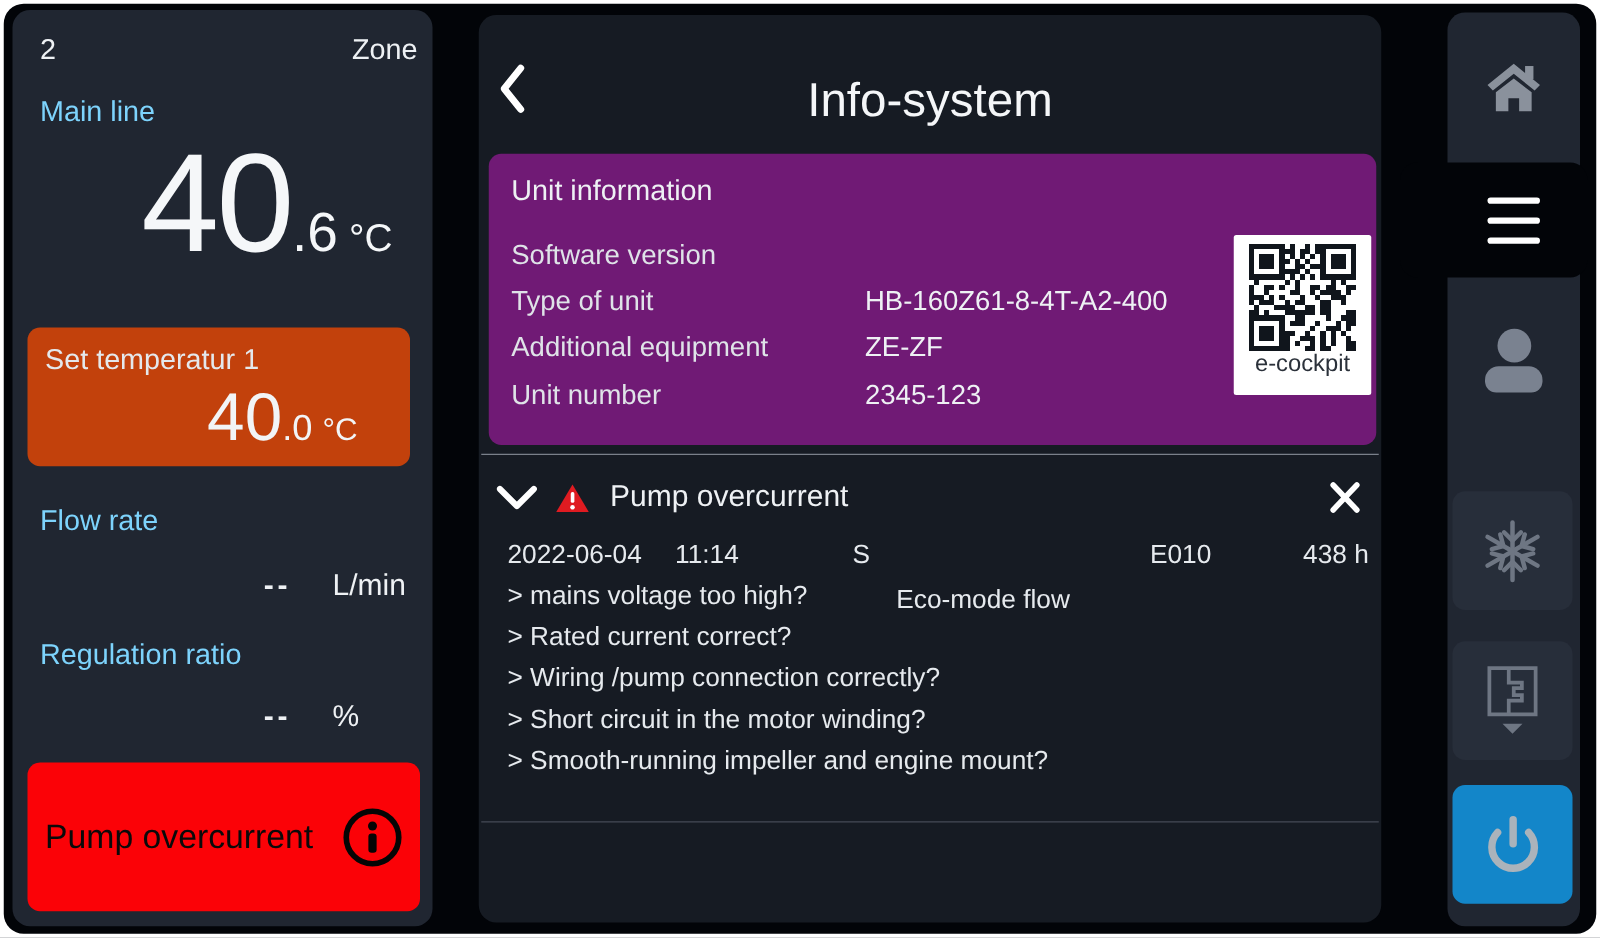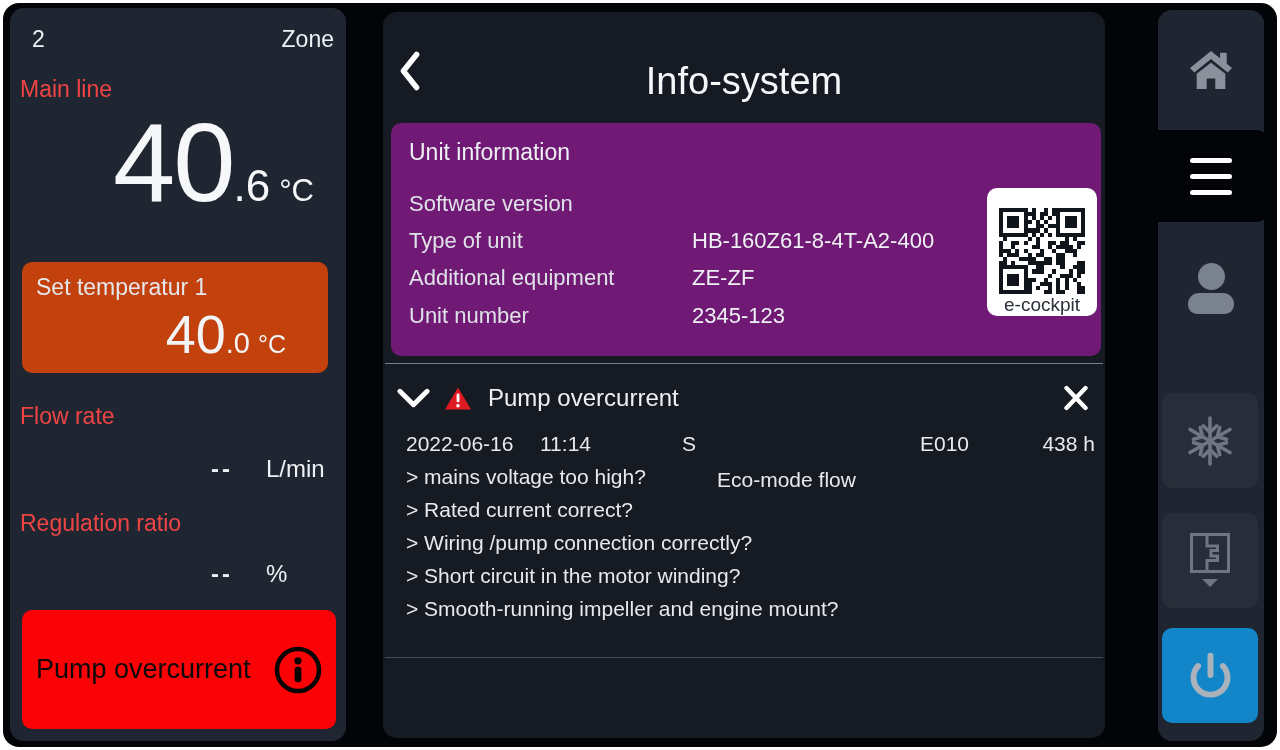--- a/index.html
+++ b/index.html
@@ -6,21 +6,21 @@
   #app{position:relative;width:1280px;height:750px;background:#fff;overflow:hidden;
        font-family:"Liberation Sans","DejaVu Sans",sans-serif;color:#e8ebee;}
   .screen{position:absolute;left:3px;top:3px;right:3px;bottom:3px;
           background:#020408;border-radius:16px;}
   .panel{position:absolute;background:#202631;border-radius:14px;}
 
   
   .left{left:7px;top:5px;width:336px;height:733px;}
   .zone-row{position:absolute;top:18px;left:22px;right:12px;display:flex;
             justify-content:space-between;font-size:23px;color:#eef1f4;}
-  .lbl{position:absolute;left:10px;font-size:23px;color:#ef4444;text-align:center;}
+  .lbl{position:absolute;left:22px;font-size:23px;color:#7dd3fc;text-align:center;}
   .main-line{top:68px;}
   .big-temp{position:absolute;top:96px;left:0;right:32px;display:flex;
             align-items:baseline;justify-content:flex-end;color:#f5f7f9;}
   .bt-int{font-size:112px;line-height:1.06;letter-spacing:-2px;}
   .bt-frac{font-size:44px;}
   .bt-unit{font-size:31px;margin-left:9px;}
   .set-box{position:absolute;left:12px;right:18px;top:254px;height:111px;
            background:#c2410c;border-radius:10px;}
   .set-lbl{position:absolute;left:14px;top:12px;font-size:23px;color:#e4e8ec;}
   .set-val{position:absolute;right:42px;bottom:12px;display:flex;align-items:baseline;color:#f2f4f6;}
@@ -46,22 +46,22 @@
             border:none;padding:0;cursor:pointer;}
   .page-title{position:absolute;left:0;right:0;top:36px;text-align:center;
               font-size:38px;font-weight:400;color:#f4f6f8;margin:12px;}
   .unit-box{position:absolute;left:8px;right:4px;top:111px;height:233px;
             background:#701a75;border-radius:10px;}
   .ub-title{position:absolute;left:18px;top:16px;font-size:23px;color:#eef1f4;}
   .ub-label{position:absolute;left:18px;font-size:22px;color:#dfe3e8;}
   .ub-value{position:absolute;left:301px;font-size:22px;color:#eef1f4;}
   .ub-r0{top:68px;} .ub-r1{top:105px;} .ub-r2{top:142px;} .ub-r3{top:180px;}
   .qr-box{position:absolute;right:4px;top:65px;width:110px;height:128px;background:#fff;
-          border-radius:10px;display:flex;flex-direction:column;align-items:center;
-          justify-content:flex-end;padding-top:7px;box-sizing:border-box;}
+          border-radius:2px;display:flex;flex-direction:column;align-items:center;
+          justify-content:flex-start;padding-top:7px;box-sizing:border-box;}
   .qr-label{font-size:19px;color:#2b313a;line-height:1.1;margin-top:1px;}
   .sep{position:absolute;left:2px;right:2px;height:1px;}
   .sep1{top:351px;background:#7a808a;}
   .sep2{top:645px;background:#454b57;}
   .alarm-head{position:absolute;left:0;right:0;top:364px;height:44px;display:flex;
               align-items:center;}
   .ah-chevron{margin-left:14px;background:none;border:none;padding:0;cursor:pointer;height:22px;}
   .ah-tri{margin-left:14px;}
   .ah-title{margin-left:16px;font-size:24px;color:#eef1f4;}
   .ah-close{margin-left:auto;margin-right:16px;background:none;border:none;padding:0;
@@ -428,21 +428,21 @@
         <button class="ah-close">
           <span style="display:flex;">
             <svg viewBox="0 0 26 26" width="26" height="26">
               <path d="M3.5 3 L22.5 23 M22.5 3 L3.5 23" stroke="#fff" stroke-width="4.4" stroke-linecap="round"></path>
             </svg>
           </span>
         </button>
       </div>
 
       <div class="alarm-meta">
-        <span class="am-date">2022-06-16</span>
+        <span class="am-date">2022-06-04</span>
         <span class="am-time">11:14</span>
         <span class="am-flag">S</span>
         <span class="am-mode">Eco-mode flow</span>
         <span class="am-code">E010</span>
         <span class="am-hours">438 h</span>
       </div>
 
       <div class="checklist">
         <div>&gt; mains voltage too high?</div>
         <div>&gt; Rated current correct?</div>

